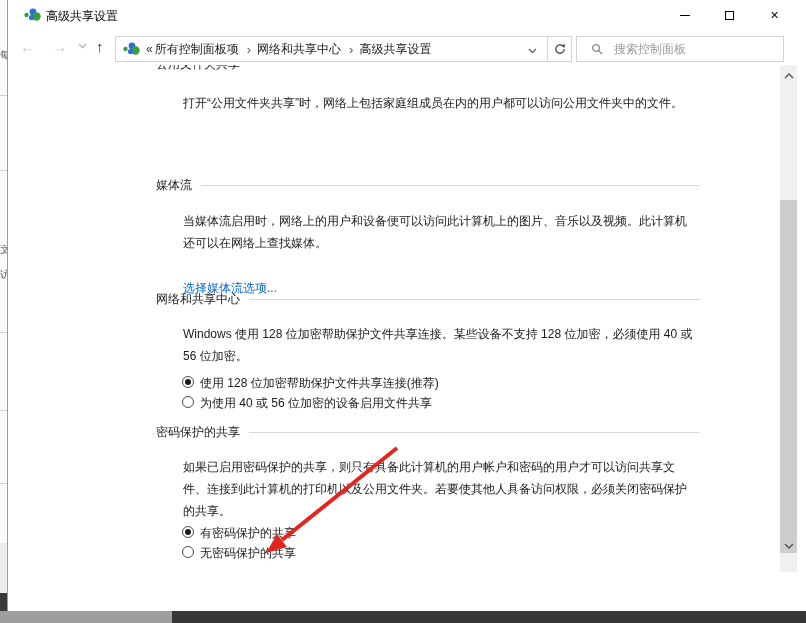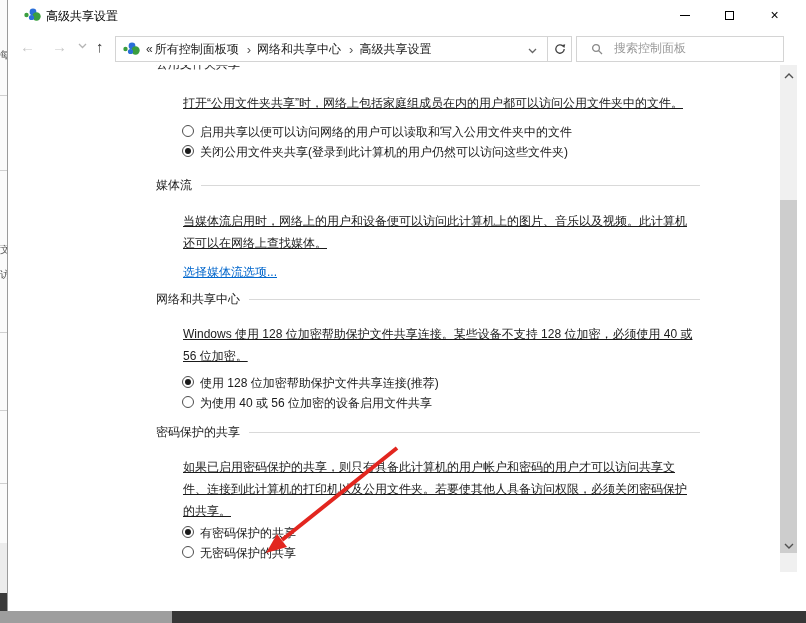--- a/index.html
+++ b/index.html
@@ -40,30 +40,30 @@
   .crumb-box { position:absolute; left:107px; top:6px; width:433px; height:26px;
     border:1px solid #d4d4d4; display:flex; align-items:center; font-size:12px; color:#1a1a1a; }
   .crumb-box .bc-icon { margin-left:7px; width:17px; height:16px; flex:0 0 auto; }
   .bc-collapse { margin-left:6px; color:#333; font-size:12px; }
   .bc-item { margin-left:2px; margin-right:4px; white-space:nowrap; cursor:default; }
   .bc-sep { color:#555; font-size:13px; margin:0 4px; }
   .crumb-chevron { position:absolute; right:10px; top:11px; }
   .refresh-box { position:absolute; left:539px; top:6px; width:25px; height:26px;
     border:1px solid #d4d4d4; display:flex; align-items:center; justify-content:center; }
   .search-box { position:absolute; left:568px; top:6px; width:208px; height:26px;
-    border:1px solid #d4d4d4; display:flex; align-items:center;font-family:Liberation Mono, monospace; }
+    border:1px solid #d4d4d4; display:flex; align-items:center; }
   .search-box svg { margin-left:14px; flex:0 0 auto; }
   .search-box input { border:none; outline:none; flex:1; margin-left:10px; font-size:12px;
     font-family:inherit; color:#333; background:transparent; }
   .search-box input::placeholder { color:#9a9a9a; }
 
   
   .content { position:absolute; left:0; top:65px; width:772px; height:507px;
     background:#fff; overflow:hidden; font-size:12px; color:#1a1a1a; }
-  .para { position:absolute; width:514px; line-height:22px;text-decoration:underline; }
+  .para { position:absolute; width:514px; line-height:22px; }
   .sec-head-row { position:absolute; left:148px; width:544px; display:flex;
     align-items:center; height:16px; }
   .sec-head-row .rule { flex:1; height:1px; background:#d9d9d9; margin-left:9px; }
   .sec-head { white-space:nowrap; color:#1a1a1a; }
   .radio-row { position:absolute; display:flex; align-items:flex-start; line-height:20px; cursor:default; }
   .radio { width:12px; height:12px; border:1px solid #4d4d4d; border-radius:50%;
     margin:3px 6px 0 0; flex:0 0 auto; position:relative; background:#fff; }
   .radio.on::after { content:""; position:absolute; left:2px; top:2px; width:6px; height:6px;
     border-radius:50%; background:#1a1a1a; }
   .link { color:#0066cc; cursor:pointer; }
@@ -170,35 +170,27 @@
     </div>
   </div>
 
   <div class="content">
 
     <div class="sec-head-row" style="top:-9px">
       <span class="sec-head">公用文件夹共享</span>
 
     </div>
     <div class="para" style="left:175px; top:27px">打开“公用文件夹共享”时，网络上包括家庭组成员在内的用户都可以访问公用文件夹中的文件。</div>
-    <div class="radio-row" style="left:174px; top:57px">
-      <span class="radio"></span>
-      <span>启用共享以便可以访问网络的用户可以读取和写入公用文件夹中的文件</span>
-    </div>
-    <div class="radio-row" style="left:174px; top:77px">
-      <span class="radio on"></span>
-      <span>关闭公用文件夹共享(登录到此计算机的用户仍然可以访问这些文件夹)</span>
-    </div>
 
     <div class="sec-head-row" style="top:112px">
       <span class="sec-head">媒体流</span>
       <div class="rule"></div>
     </div>
     <div class="para" style="left:175px; top:145px">当媒体流启用时，网络上的用户和设备便可以访问此计算机上的图片、音乐以及视频。此计算机还可以在网络上查找媒体。</div>
-    <div class="para link" style="left:175px; top:196px">选择媒体流选项...</div>
+    <div class="para link" style="left:175px; top:212px">选择媒体流选项...</div>
 
     <div class="sec-head-row" style="top:226px">
       <span class="sec-head">网络和共享中心</span>
       <div class="rule"></div>
     </div>
     <div class="para" style="left:175px; top:258px">Windows 使用 128 位加密帮助保护文件共享连接。某些设备不支持 128 位加密，必须使用 40 或 56 位加密。</div>
     <div class="radio-row" style="left:174px; top:308px">
       <span class="radio on"></span>
       <span>使用 128 位加密帮助保护文件共享连接(推荐)</span>
     </div>

